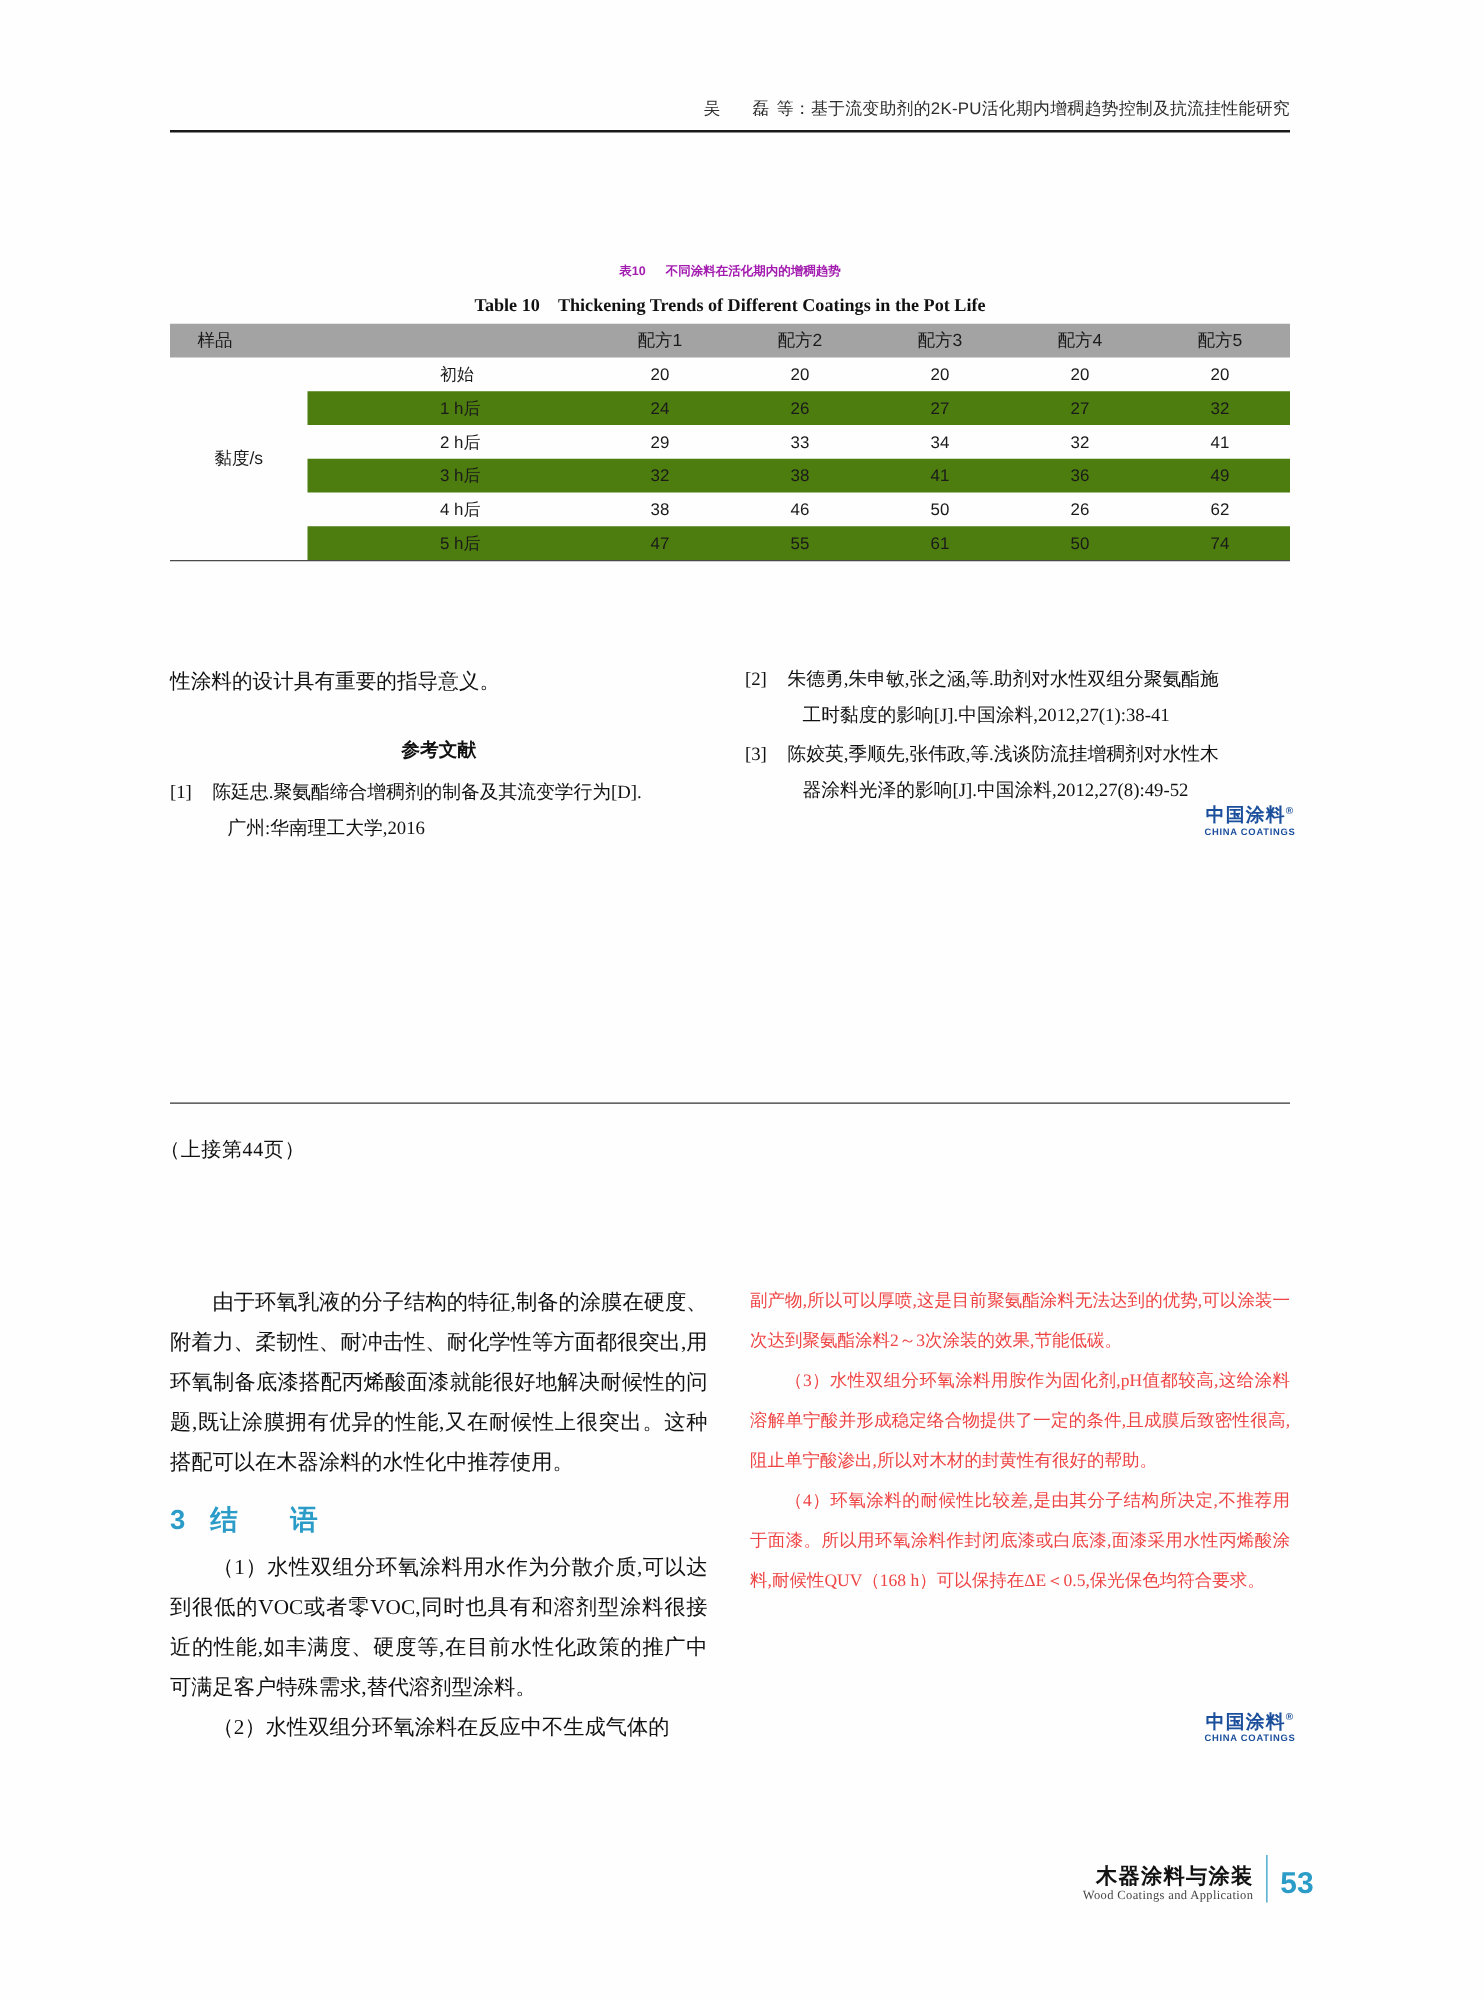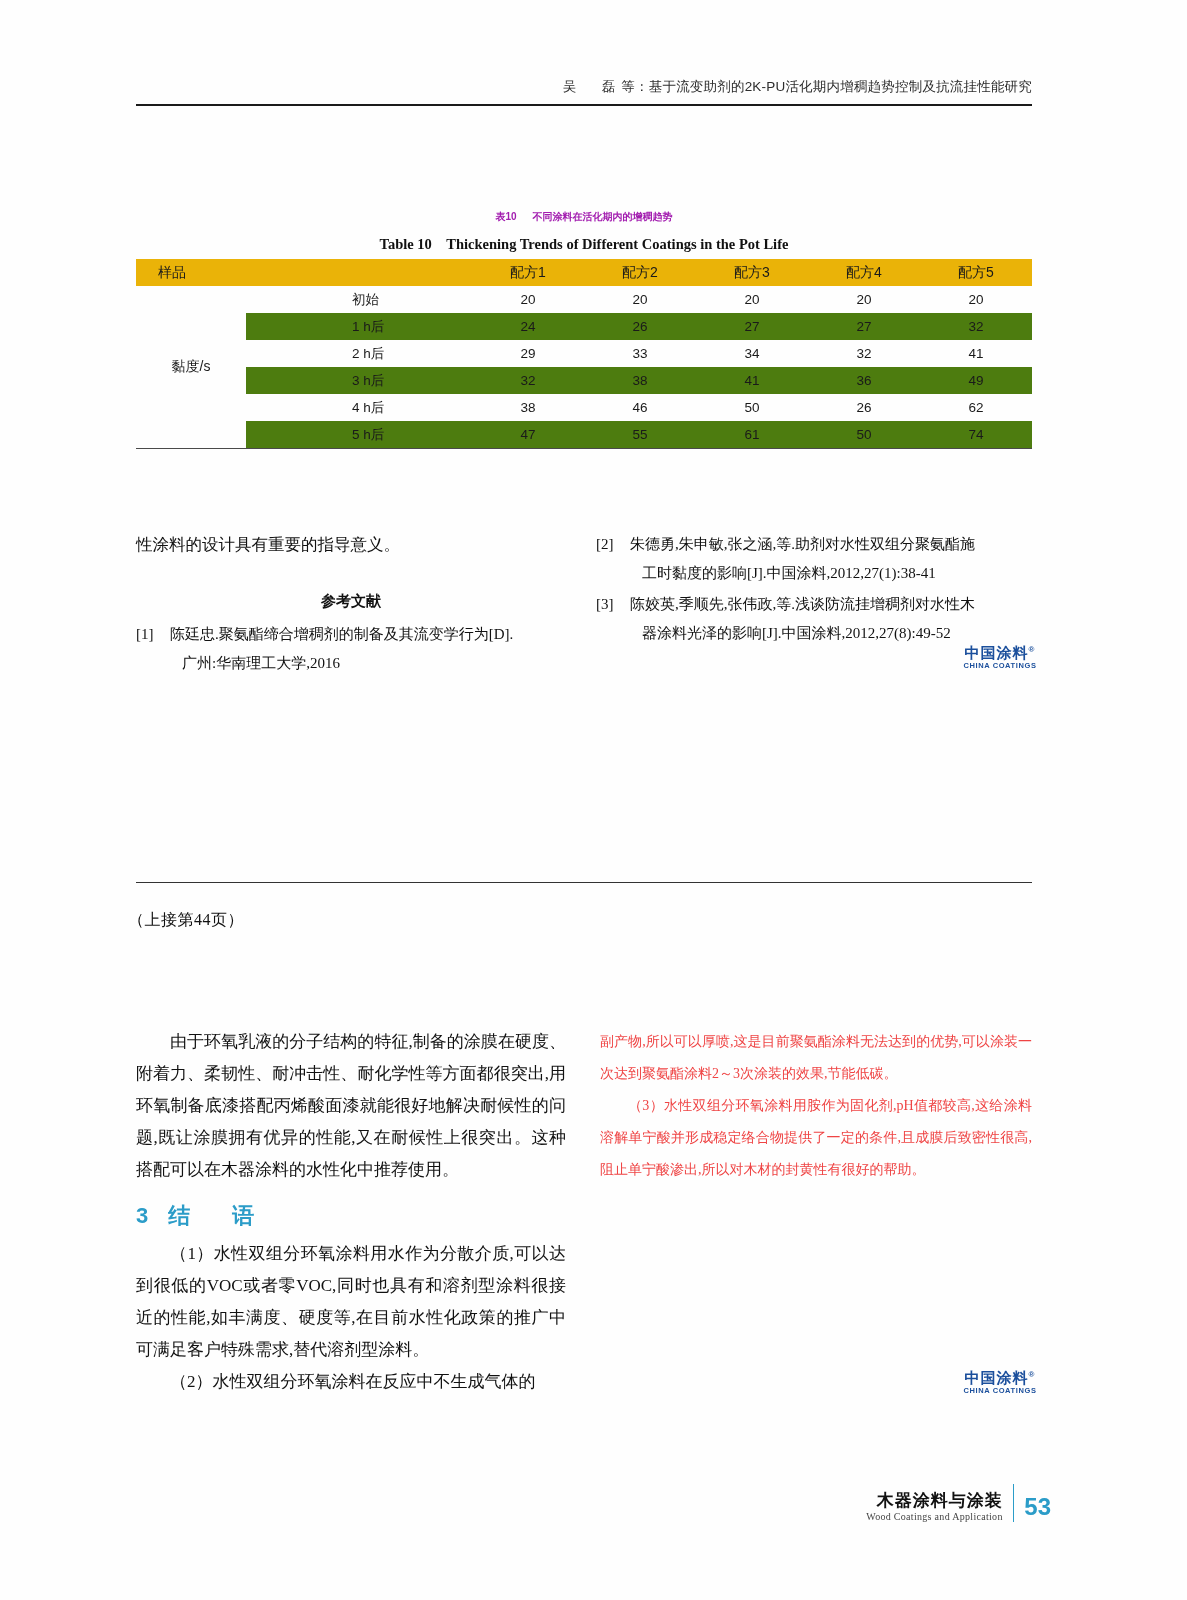--- a/index.html
+++ b/index.html
@@ -77,21 +77,21 @@
     font-size: 13.5px;
   }
   table.data th, table.data td {
     padding: 0;
     height: 27px;
     text-align: center;
     font-weight: normal;
     color: #1a1a1a;
   }
   table.data thead th {
-    background: #eab308;
+    background: #a3a3a3;
     font-size: 14px;
   }
   table.data thead th.sample {
     text-align: left;
     padding-left: 22px;
     width: 110px;
   }
   table.data tbody tr.alt td { background: #4d7c0f; }
   table.data td.timelab {
     width: 120px;
@@ -395,20 +395,21 @@
     <div class="sec-head">
       <span class="n">3</span><span class="t">结　语</span>
     </div>
     <p class="para">（1）水性双组分环氧涂料用水作为分散介质,可以达到很低的VOC或者零VOC,同时也具有和溶剂型涂料很接近的性能,如丰满度、硬度等,在目前水性化政策的推广中可满足客户特殊需求,替代溶剂型涂料。</p>
     <p class="para">（2）水性双组分环氧涂料在反应中不生成气体的</p>
   </div>
 
   <div class="col-r-bot">
     <p class="para noindent">副产物,所以可以厚喷,这是目前聚氨酯涂料无法达到的优势,可以涂装一次达到聚氨酯涂料2～3次涂装的效果,节能低碳。</p>
     <p class="para">（3）水性双组分环氧涂料用胺作为固化剂,pH值都较高,这给涂料溶解单宁酸并形成稳定络合物提供了一定的条件,且成膜后致密性很高,阻止单宁酸渗出,所以对木材的封黄性有很好的帮助。</p>
+    <p class="para">（4）环氧涂料的耐候性比较差,是由其分子结构所决定,不推荐用于面漆。所以用环氧涂料作封闭底漆或白底漆,面漆采用水性丙烯酸涂料,耐候性QUV（168 h）可以保持在ΔE＜0.5,保光保色均符合要求。</p>
   </div>
 
   <div class="logo logo-bottom">
     <div class="cn"><span>中国涂料</span><span class="tm">®</span></div>
     <div class="en">CHINA COATINGS</div>
   </div>
 
   <div class="footer">
     <div class="footer-txt">
       <div class="footer-cn">木器涂料与涂装</div>

